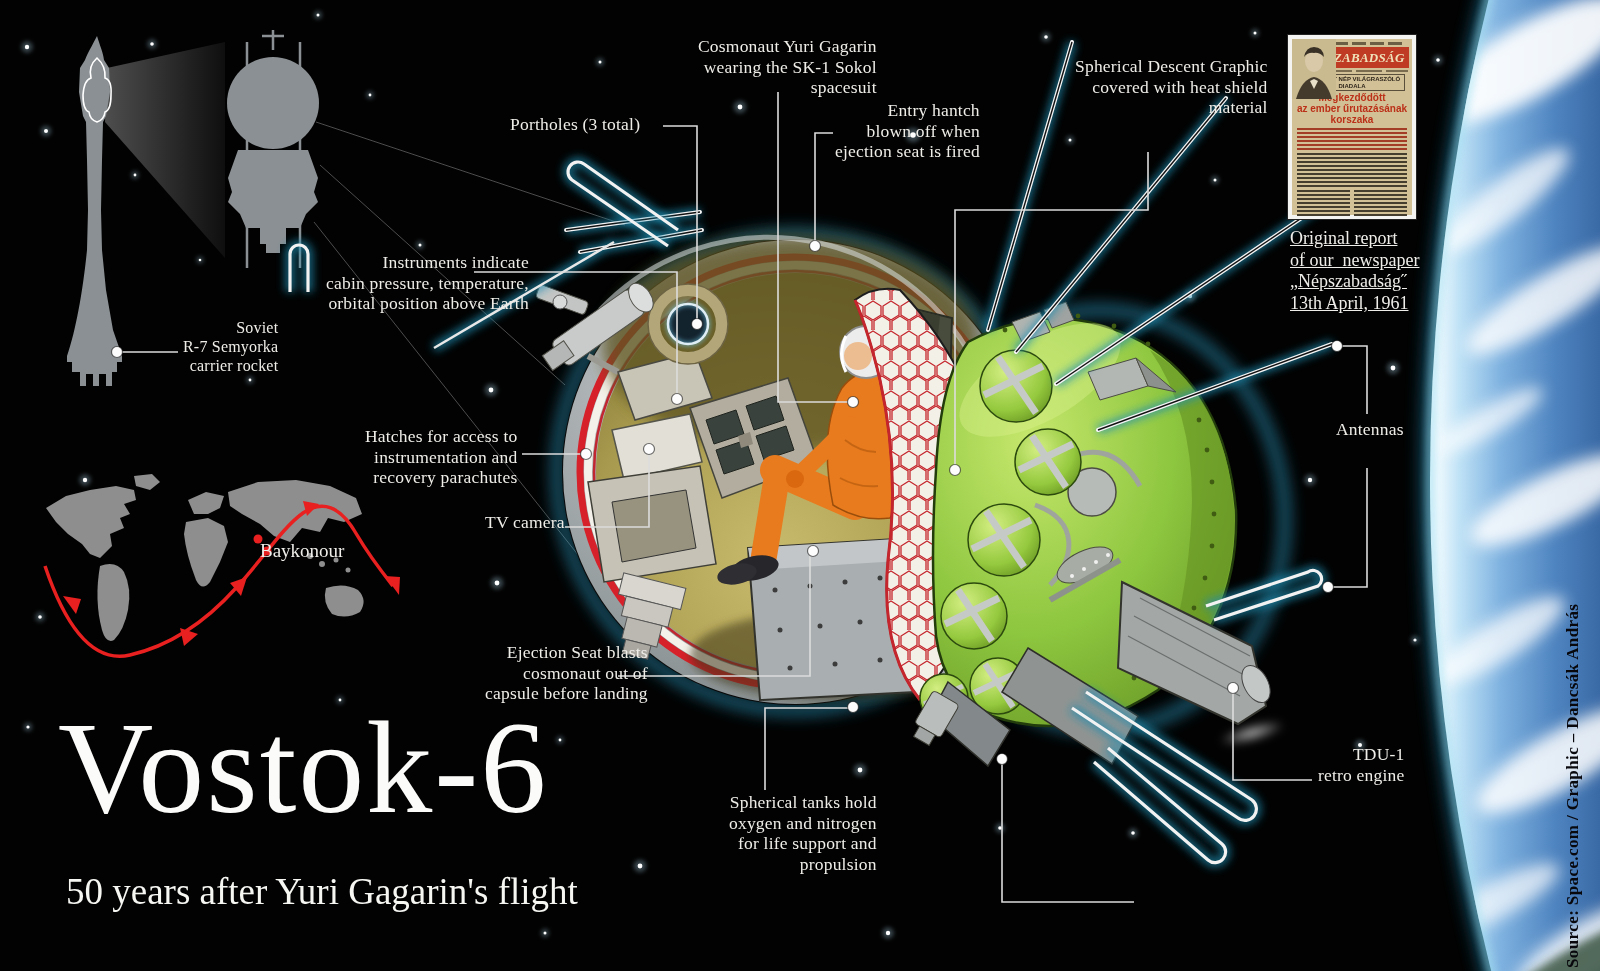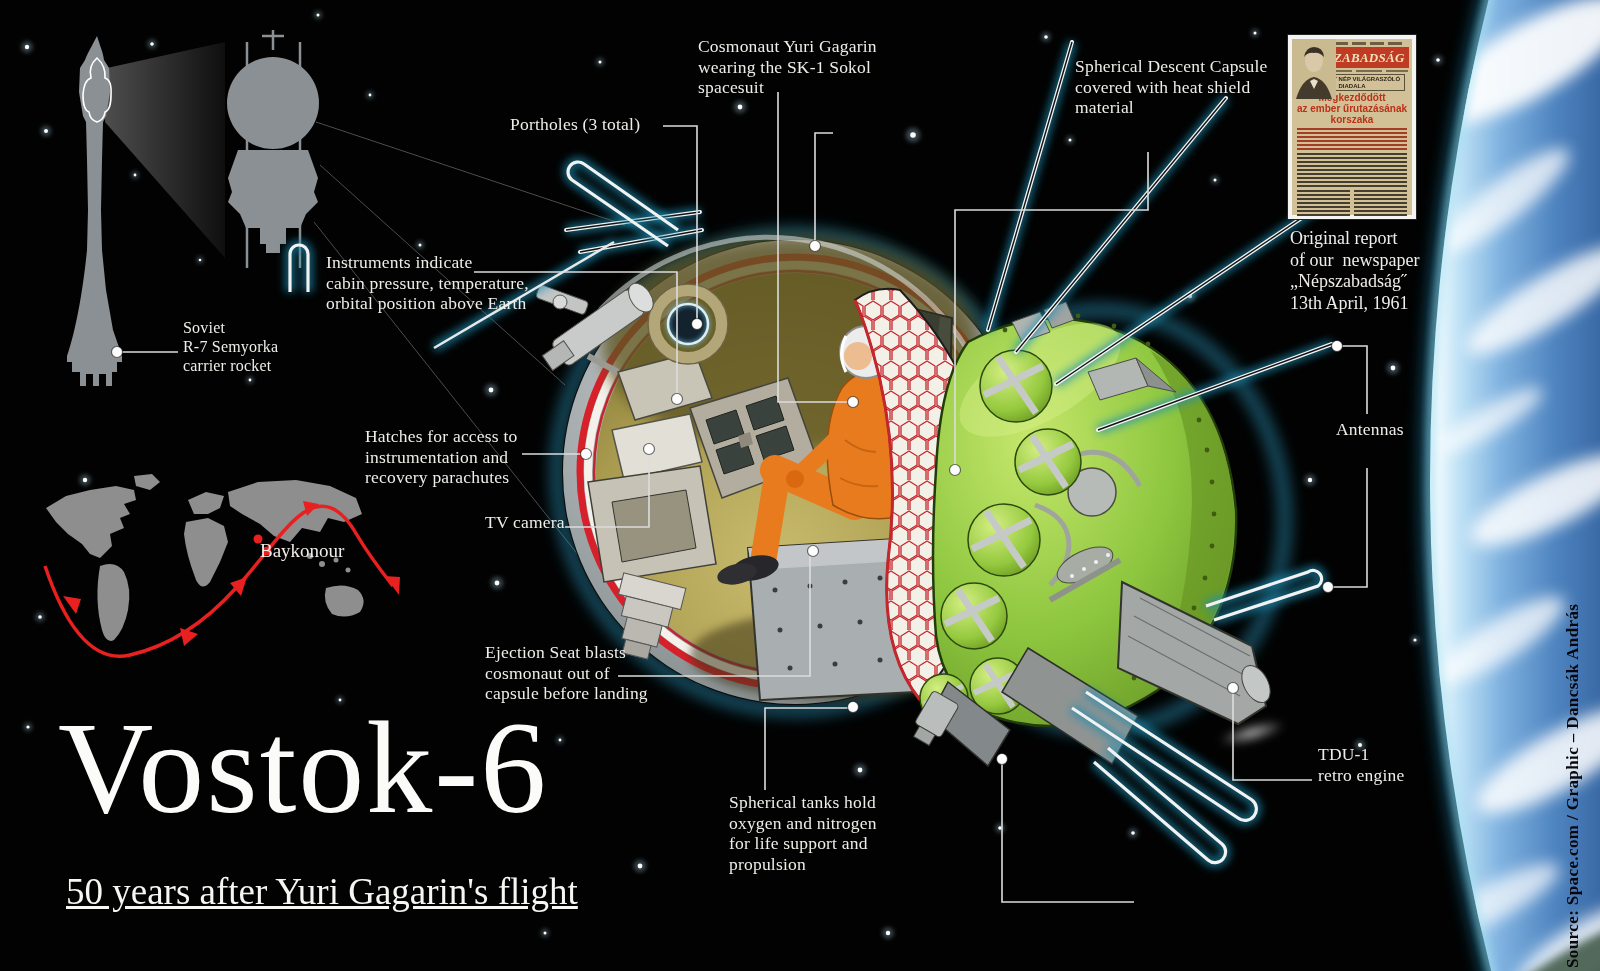--- a/index.html
+++ b/index.html
@@ -1,25 +1,25 @@
 <!DOCTYPE html>
 <html><head>
 <meta charset="utf-8">
 <style>
   html,body{margin:0;padding:0;background:#000;}
   #stage{position:relative;width:1600px;height:971px;background:#020202;overflow:hidden;
          font-family:"Liberation Serif", serif;}
   svg{position:absolute;left:0;top:0;}
   .label{position:absolute;color:#efede8;font:17.5px/1.18 "Liberation Serif", serif;
-         white-space:pre-line;letter-spacing:.2px;}
+         white-space:pre-line;letter-spacing:.2px;text-align:right;}
   .label.small{font-size:16px;}
   #page-title{position:absolute;left:58px;top:702px;color:#fbfbf9;
               font:normal 132px/1 "Liberation Serif", serif;letter-spacing:2px;}
   #page-subtitle{position:absolute;left:66px;top:872px;color:#f6f6f3;
-                 font:normal 37px/1.1 "Liberation Serif", serif;text-decoration:underline;}
+                 font:normal 37px/1.1 "Liberation Serif", serif;}
   #baykonour{position:absolute;left:260px;top:540px;color:#f0eeea;
              font:19px "Liberation Serif", serif;}
   #credit{position:absolute;left:1563px;top:568px;width:32px;height:400px;
           writing-mode:vertical-rl;transform:rotate(180deg);
           color:#07070c;font:bold 17px "Liberation Serif", serif;letter-spacing:.4px;}
   
   #newspaper{position:absolute;left:1288px;top:35px;width:120px;height:176px;
              background:#d2c196;border:4px solid #f4f4f2;box-shadow:0 0 0 1px #222;}
   .np-tiny{height:3px;margin:3px 6px 2px;background:repeating-linear-gradient(90deg,#6b5e44 0 14px,transparent 14px 18px);}
   #np-masthead{height:21px;margin:0 3px;background:#bf3b24;color:#efe2ba;
@@ -30,21 +30,21 @@
              font:bold 6px/1.1 "Liberation Sans", sans-serif;text-align:center;color:#2e251a;}
   #np-headline{margin:2px 3px 1px;color:#bb3018;text-align:center;
                font:bold 10px/1.08 "Liberation Sans", sans-serif;white-space:pre-line;}
   .np-body{display:flex;gap:3px;margin:2px 5px 0;}
   .np-col{flex:1;}
   .np-lines-red{height:22px;background:repeating-linear-gradient(#a33d26 0 2px,transparent 2px 4px);}
   .np-lines{height:34px;margin-top:3px;background:repeating-linear-gradient(#453d2e 0 2px,transparent 2px 4px);}
   .np-foot{display:flex;gap:4px;margin:3px 5px 0;}
   .np-foot div{flex:1;height:26px;background:repeating-linear-gradient(#453d2e 0 2px,transparent 2px 4px);}
   #np-caption{position:absolute;left:1290px;top:228px;color:#f0eeea;
-              font:18px/1.2 "Liberation Serif", serif;white-space:pre-wrap;}
+              font:18px/1.2 "Liberation Serif", serif;white-space:pre-wrap;text-decoration:underline;}
 </style>
 </head>
 <body>
 
 <div id="stage">
 
 <svg width="1600" height="971" viewBox="0 0 1600 971">
   <defs>
     <filter id="b2" x="-50%" y="-50%" width="200%" height="200%">
           <feGaussianBlur stdDeviation="2"></feGaussianBlur>
@@ -519,21 +519,24 @@
       <circle cx="1328" cy="587" r="5.5"></circle>
           <circle cx="117" cy="352" r="5.5"></circle>
     </g>
   </g>
 </svg>
 
   <div class="label" style="left:698px;top:36px">Cosmonaut Yuri Gagarin
 wearing the SK-1 Sokol
 spacesuit</div>
   <div class="label" style="left:510px;top:114px">Portholes (3 total)</div>
-  <div class="label" style="left:1075px;top:56px">Spherical Descent Capsule
+  <div class="label" style="left:835px;top:100px">Entry hantch
+blown off when
+ejection seat is fired</div>
+  <div class="label" style="left:1075px;top:56px">Spherical Descent Graphic
 covered with heat shield
 material</div>
   <div class="label" style="left:326px;top:252px">Instruments indicate
 cabin pressure, temperature,
 orbital position above Earth</div>
   <div class="label" style="left:365px;top:426px">Hatches for access to
 instrumentation and
 recovery parachutes</div>
   <div class="label" style="left:485px;top:512px">TV camera</div>
   <div class="label" style="left:485px;top:642px">Ejection Seat blasts

